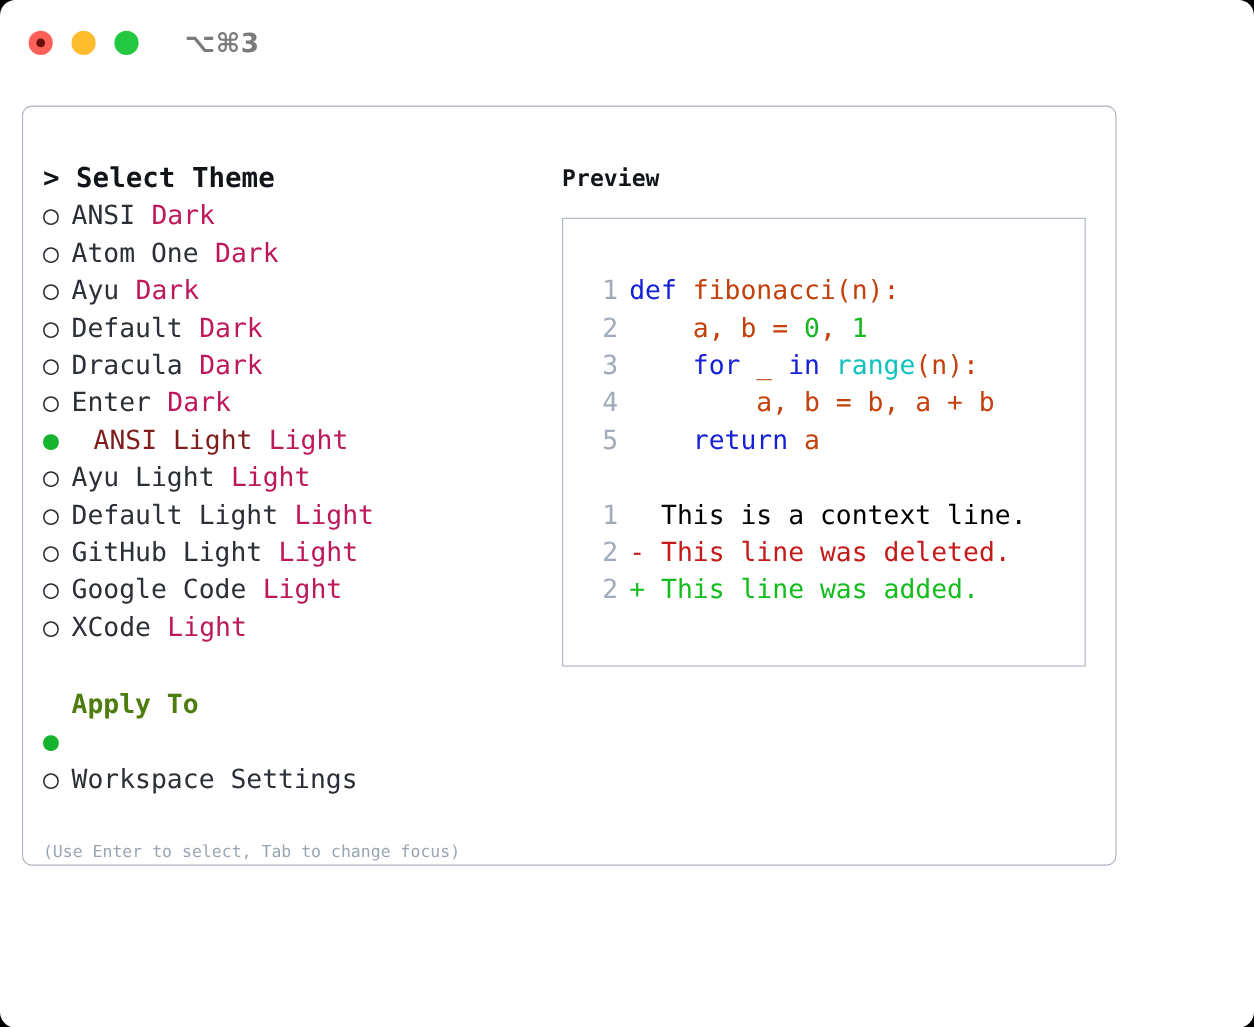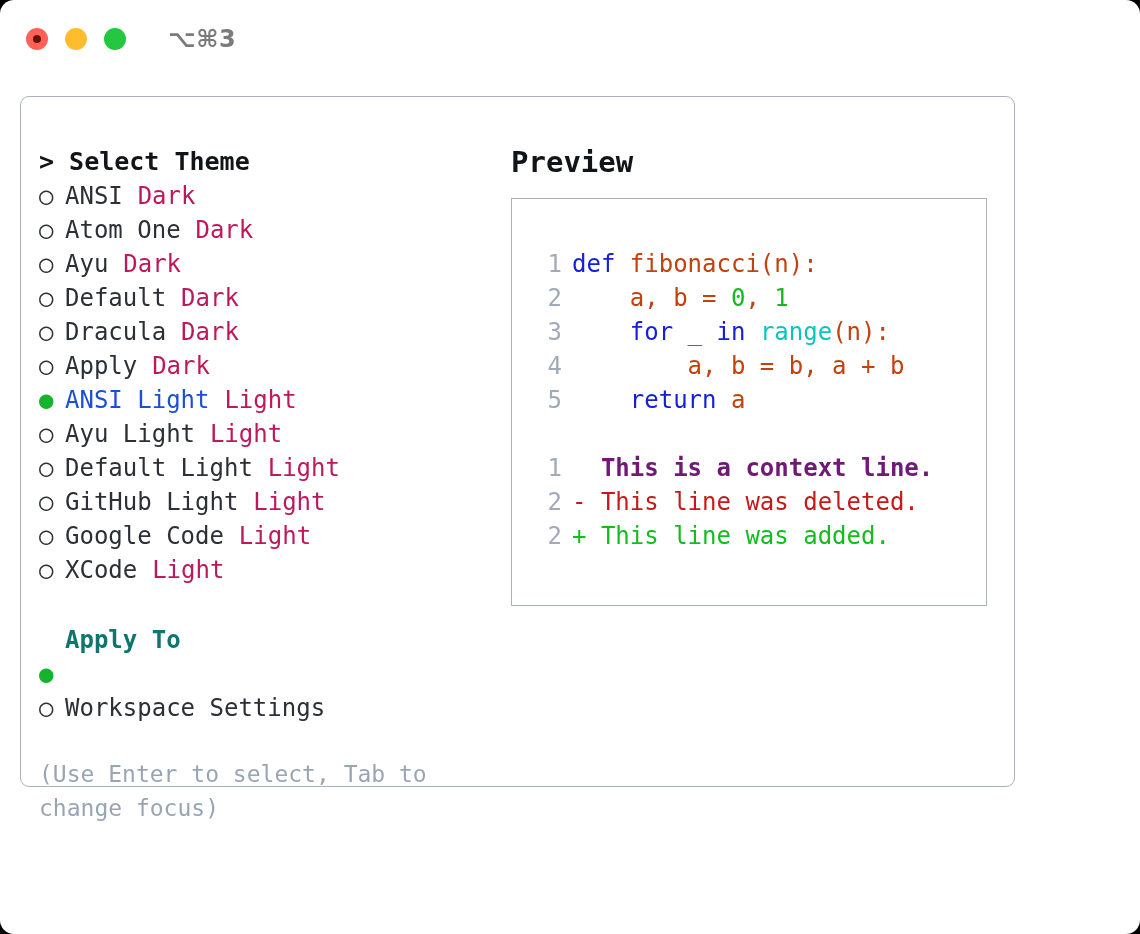--- a/index.html
+++ b/index.html
@@ -110,47 +110,47 @@
   }
   .bullet {
     display: inline-block;
     width: 26px;
     flex: 0 0 26px;
     font-size: 24px;
     color: #2b2f36;
   }
   .bullet.on { color: #15b32e; }
   .row-label { color: #2b2f36; }
-  .row.selected .row-label { color: #1d4ed8; }
+  .row.selected .row-label { color: #7f1d1d; margin-left: 20px; }
   .row-tag {
     color: #be185d;
     margin-left: 0.62em;
   }
 
   .spacer-lg { height: 36px; }
   .apply-head {
     font-size: 24px;
     font-weight: 700;
-    color: #0f766e;
+    color: #4d7c0f;
     line-height: 34px;
     white-space: pre;
     padding-left: 26px;
   }
   .hint {
     margin-top: 32px;
-    font-size: 23px;
+    font-size: 15px;
     line-height: 34px;
     color: #9aa5b4;
     width: 408px;
     white-space: pre-wrap;
   }
 
   
   .preview-title {
-    font-size: 29px;
+    font-size: 21px;
     font-weight: 700;
     color: #111418;
     line-height: 34px;
     margin-left: 10px;
   }
   .preview-box {
     margin-top: 19px;
     margin-left: 10px;
     width: 476px;
     height: 408px;
@@ -172,21 +172,21 @@
     color: #a0abb9;
     margin-right: 10px;
   }
   .code-text { color: #1a1d21; }
   .blank-line { height: 34px; }
 
   .tok-kw  { color: #1621d6; text-align: right; }
   .tok-fn  { color: #0fc2c0; }
   .tok-num { color: #16b820; }
   .tok-plain { color: #c2410c; }
-  .tok-ctx { color: #701a75; font-weight: bold; }
+  .tok-ctx { color: #000000; }
   .tok-del { color: #c41a1a; }
   .tok-add { color: #14bc1f; }
 </style>
 </head>
 <body>
 
 <div class="window">
 
   <div class="titlebar">
     <div class="dots">
@@ -203,21 +203,21 @@
       <div class="left-col">
 
         <div class="section-head">&gt; Select Theme</div>
 
         <div class="list" id="theme-list">
             <div class="row"><span class="bullet">○</span><span class="row-label">ANSI</span><span class="row-tag">Dark</span></div>
             <div class="row"><span class="bullet">○</span><span class="row-label">Atom One</span><span class="row-tag">Dark</span></div>
             <div class="row"><span class="bullet">○</span><span class="row-label">Ayu</span><span class="row-tag">Dark</span></div>
             <div class="row"><span class="bullet">○</span><span class="row-label">Default</span><span class="row-tag">Dark</span></div>
             <div class="row"><span class="bullet">○</span><span class="row-label">Dracula</span><span class="row-tag">Dark</span></div>
-            <div class="row"><span class="bullet">○</span><span class="row-label">Apply</span><span class="row-tag">Dark</span></div>
+            <div class="row"><span class="bullet">○</span><span class="row-label">Enter</span><span class="row-tag">Dark</span></div>
             <div class="row selected"><span class="bullet on">●</span><span class="row-label">ANSI Light</span><span class="row-tag">Light</span></div>
             <div class="row"><span class="bullet">○</span><span class="row-label">Ayu Light</span><span class="row-tag">Light</span></div>
             <div class="row"><span class="bullet">○</span><span class="row-label">Default Light</span><span class="row-tag">Light</span></div>
             <div class="row"><span class="bullet">○</span><span class="row-label">GitHub Light</span><span class="row-tag">Light</span></div>
             <div class="row"><span class="bullet">○</span><span class="row-label">Google Code</span><span class="row-tag">Light</span></div>
             <div class="row"><span class="bullet">○</span><span class="row-label">XCode</span><span class="row-tag">Light</span></div>
           </div>
 
         <div class="spacer-lg"></div>
 

